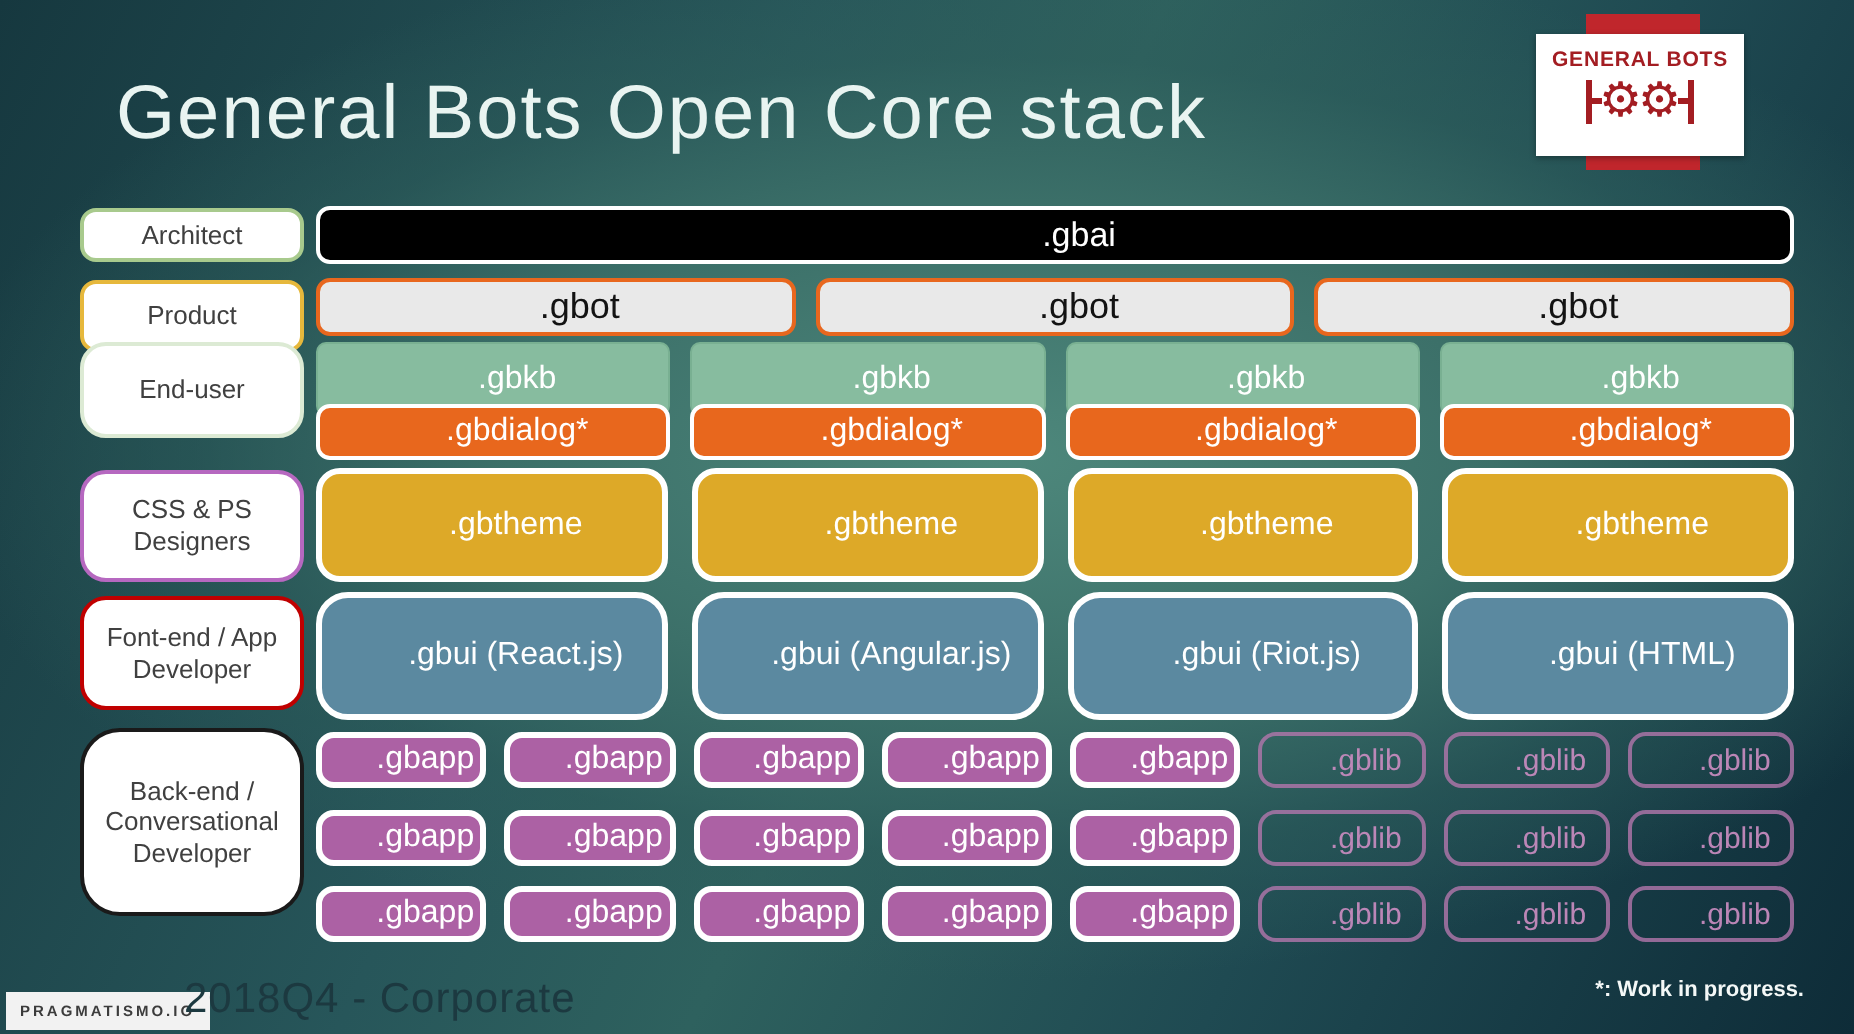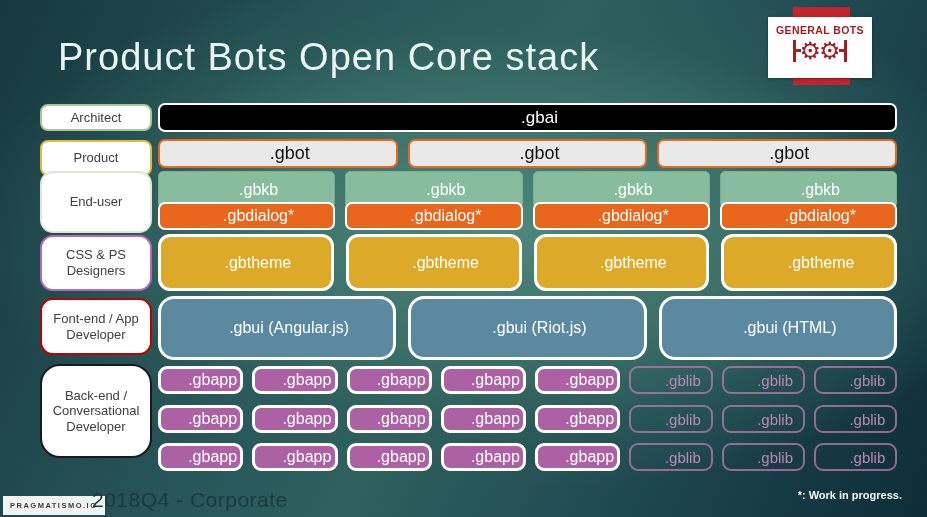--- a/index.html
+++ b/index.html
@@ -35,21 +35,21 @@
   .bracket.r::after{right:3px;}
   
   .lbl{
     position:absolute;left:40px;width:112px;
     background:#ffffff;color:#404040;
     display:flex;align-items:center;justify-content:center;text-align:center;
     font-size:13px;line-height:1.2;box-sizing:border-box;padding:2px 4px;
   }
   .lbl-architect{top:104px;height:27px;border:2px solid #a8ca8d;border-radius:8px;}
   .lbl-product{top:140px;height:36px;border:2px solid #e6b83c;border-radius:8px;}
-  .lbl-enduser{top:171px;height:62px;border:2px solid #dcead4;border-radius:13px;}
+  .lbl-enduser{top:171px;height:48px;border:2px solid #dcead4;border-radius:13px;}
   .lbl-cssps{top:235px;height:56px;border:2px solid #b668c0;border-radius:13px;}
   .lbl-frontend{top:298px;height:57px;border:2px solid #c00000;border-radius:13px;}
   .lbl-backend{top:364px;height:94px;border:2px solid #1a1a1a;border-radius:20px;}
   
   .row{position:absolute;left:158px;width:739px;display:flex;}
   .row>div{flex:1;display:flex;align-items:center;justify-content:center;box-sizing:border-box;color:#fff;white-space:nowrap;padding-left:24px;}
   .row-gbai{top:103px;height:29px;}
   .row-gbot{top:139px;height:29px;gap:10px;}
   .row-gbkb{top:171px;height:37px;gap:10px;}
   .row-gbdialog{top:202px;height:28px;gap:10px;}
@@ -74,21 +74,21 @@
     padding:5px 7px;
   }
   .caption{position:absolute;left:92px;top:488px;font-size:21px;letter-spacing:.5px;color:#1c3940;}
   .note{position:absolute;right:25px;top:489px;font-size:11px;font-weight:bold;color:#f4f8f7;}
 </style>
 </head>
 <body>
 
 <div class="slide">
 
-  <div class="title">Product Bots Open Core stack</div>
+  <div class="title">General Bots Open Core stack</div>
 
   <div class="logo-ribbon"></div>
   <div class="logo-card">
     <div class="logo-brand">GENERAL BOTS</div>
     <div class="logo-gears">
       <span class="bracket l"></span>
       <span class="gear">⚙</span>
       <span class="gear">⚙</span>
       <span class="bracket r"></span>
     </div>
@@ -126,20 +126,21 @@
   </div>
 
   <div class="row row-gbtheme">
     <div class="gbtheme">.gbtheme</div>
     <div class="gbtheme">.gbtheme</div>
     <div class="gbtheme">.gbtheme</div>
     <div class="gbtheme">.gbtheme</div>
   </div>
 
   <div class="row row-gbui">
+    <div class="gbui">.gbui (React.js)</div>
     <div class="gbui">.gbui (Angular.js)</div>
     <div class="gbui">.gbui (Riot.js)</div>
     <div class="gbui">.gbui (HTML)</div>
   </div>
 
   <div class="row row-be0">
     <div class="gbapp">.gbapp</div>
     <div class="gbapp">.gbapp</div>
     <div class="gbapp">.gbapp</div>
     <div class="gbapp">.gbapp</div>

